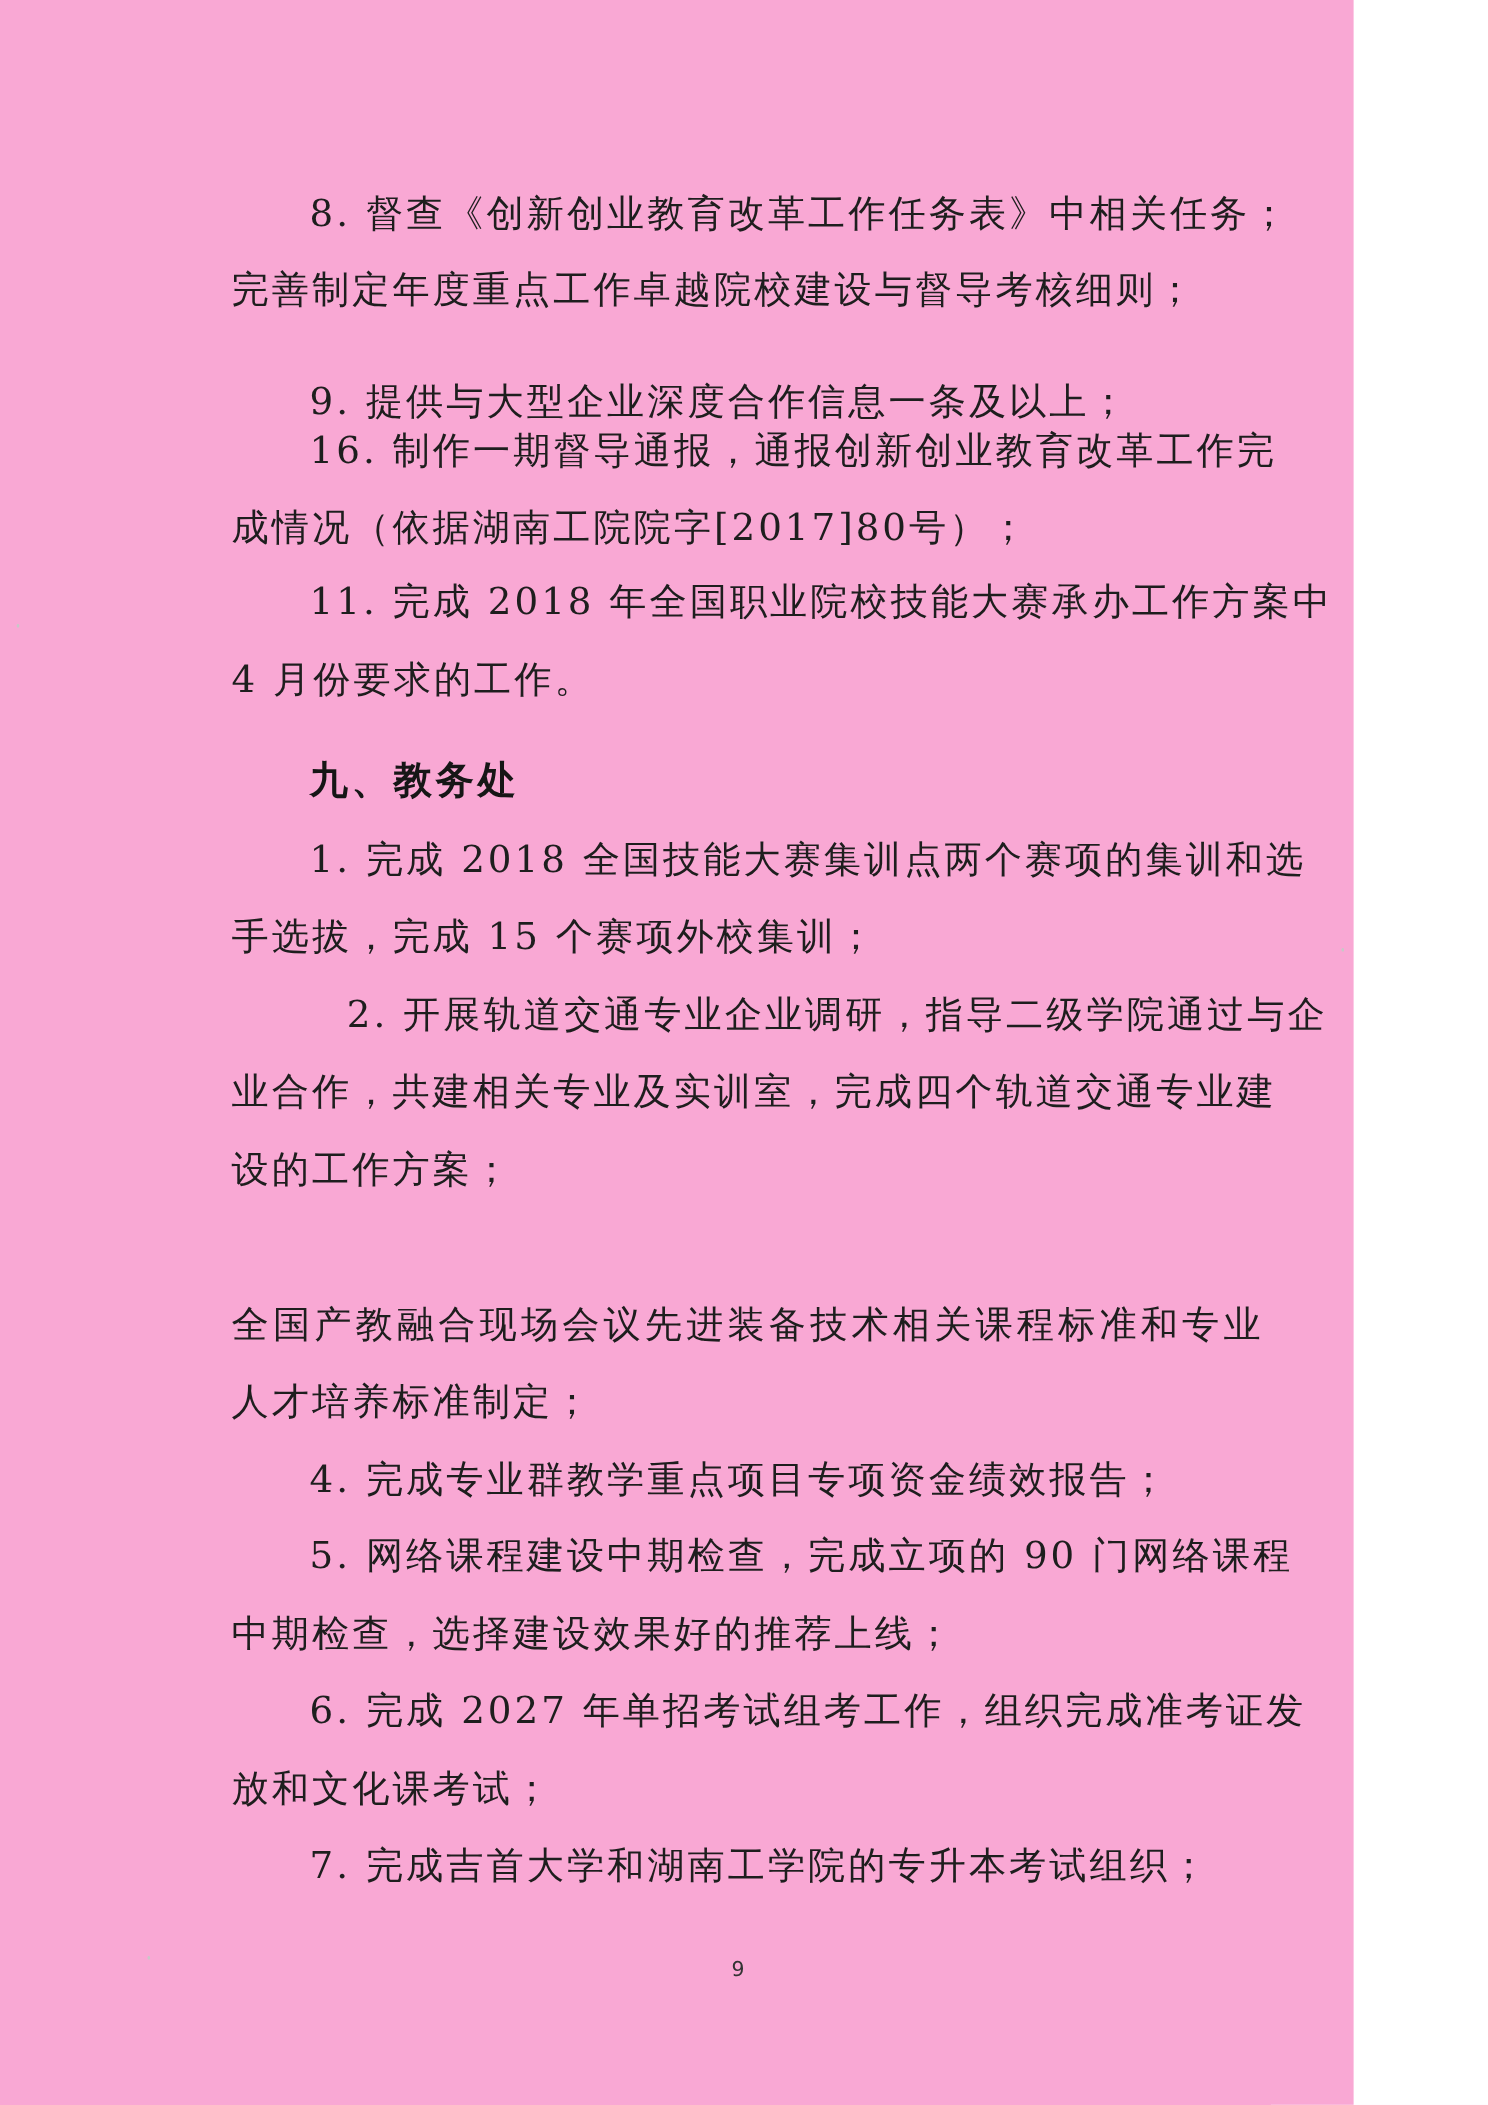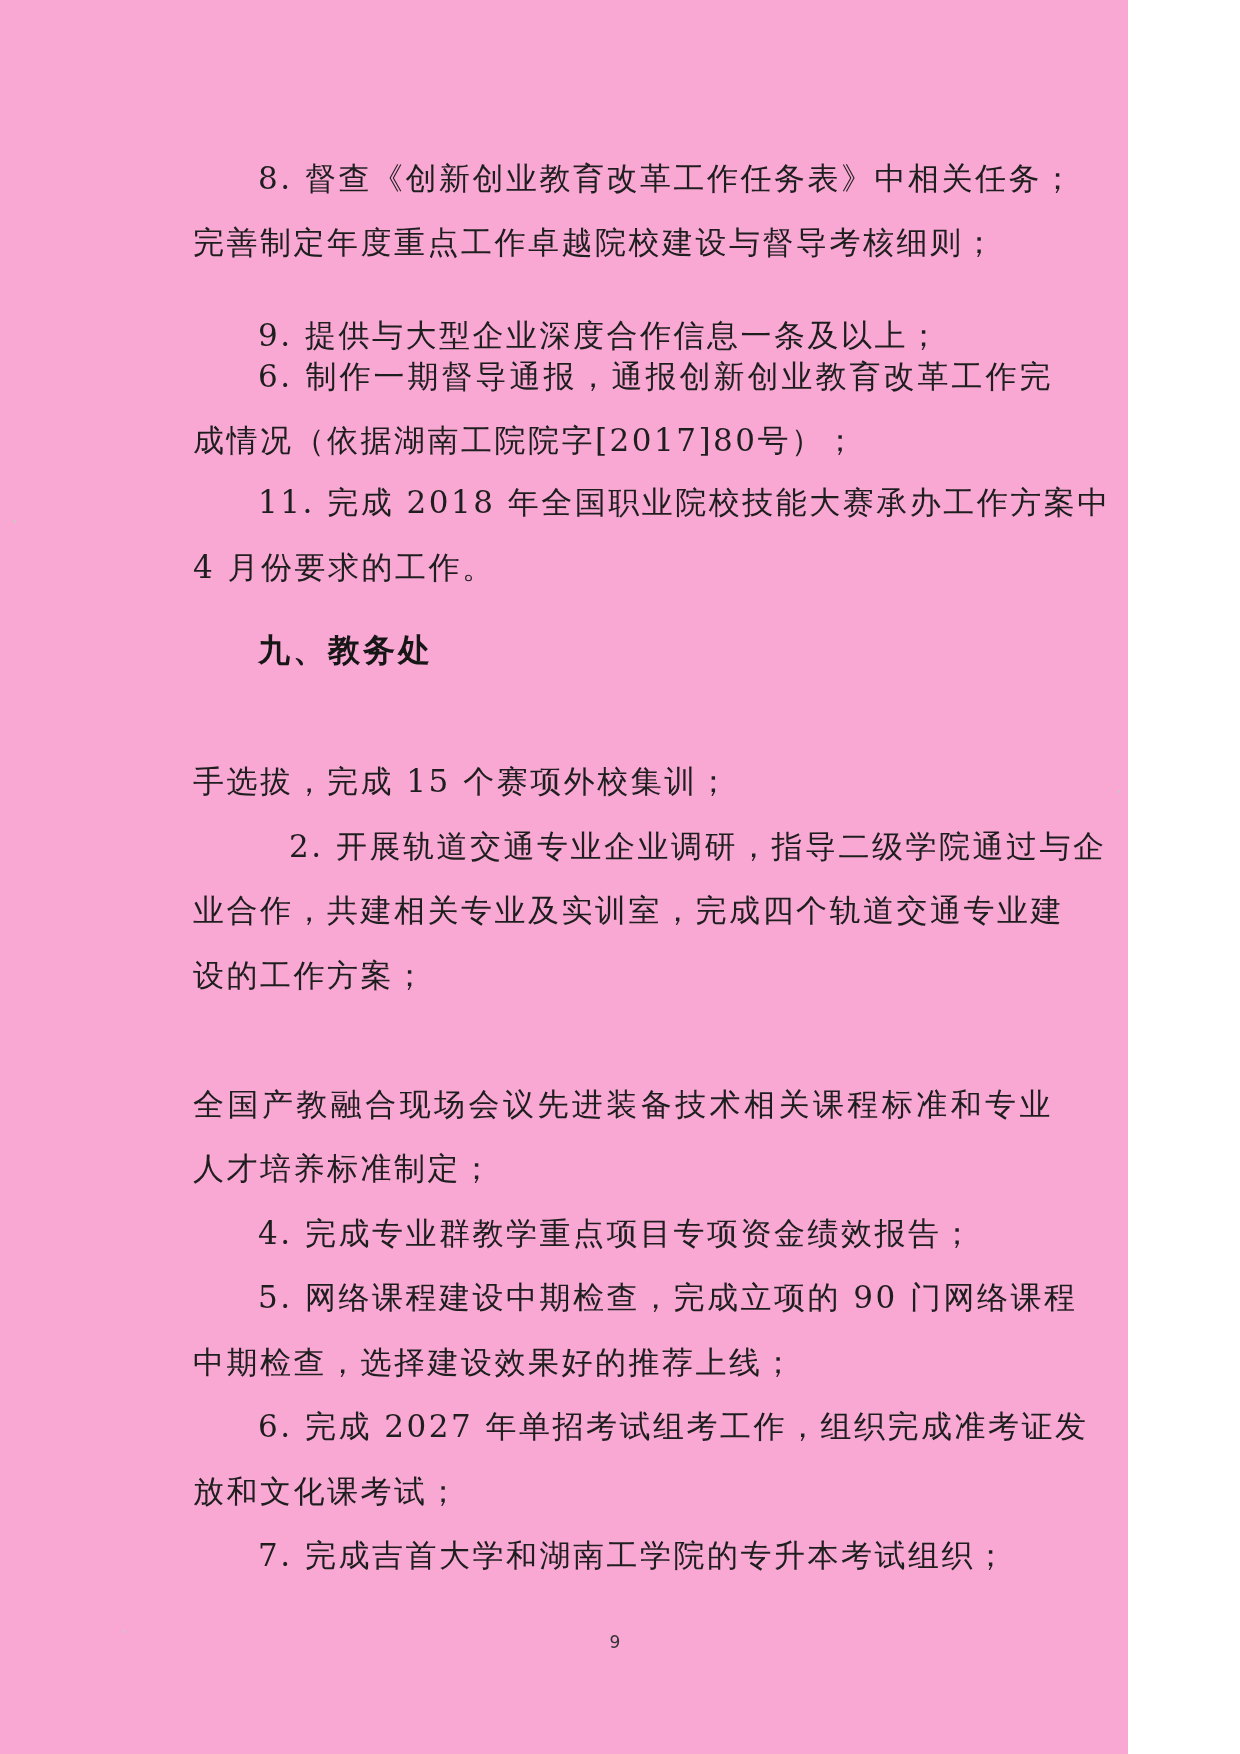--- a/index.html
+++ b/index.html
@@ -52,28 +52,29 @@
 </head>
 <body>
 
 <div class="page">
 
   <div class="line indent" style="top:158px;">8. 督查《创新创业教育改革工作任务表》中相关任务；</div>
   <div class="line short" style="top:222px;">完善制定年度重点工作卓越院校建设与督导考核细则；</div>
 
   <div class="line indent short" style="top:290px;margin-top:25px;">9. 提供与大型企业深度合作信息一条及以上；</div>
 
-  <div class="line indent" style="top:356px;">6. 制作一期督导通报，通报创新创业教育改革工作完</div>
+  <div class="line indent" style="top:356px;">16. 制作一期督导通报，通报创新创业教育改革工作完</div>
   <div class="line short" style="top:420px;">成情况（依据湖南工院院字[2017]80号）；</div>
 
   <div class="line indent" style="top:482px;">11. 完成 2018 年全国职业院校技能大赛承办工作方案中</div>
   <div class="line short" style="top:547px;">4 月份要求的工作。</div>
 
   <div class="heading" style="top:628px;">九、教务处</div>
 
+  <div class="line indent" style="top:697px;">1. 完成 2018 全国技能大赛集训点两个赛项的集训和选</div>
   <div class="line short" style="top:761px;">手选拔，完成 15 个赛项外校集训；</div>
 
   <div class="line indent" style="top:826px;margin-left:31px;">2. 开展轨道交通专业企业调研，指导二级学院通过与企</div>
   <div class="line short" style="top:955px;">设的工作方案；</div>
   <div class="line" style="top:890px;">业合作，共建相关专业及实训室，完成四个轨道交通专业建</div>
 
   <div class="line" style="top:1084px;">全国产教融合现场会议先进装备技术相关课程标准和专业</div>
   <div class="line short" style="top:1148px;">人才培养标准制定；</div>
 
   <div class="line indent short" style="top:1213px;">4. 完成专业群教学重点项目专项资金绩效报告；</div>

